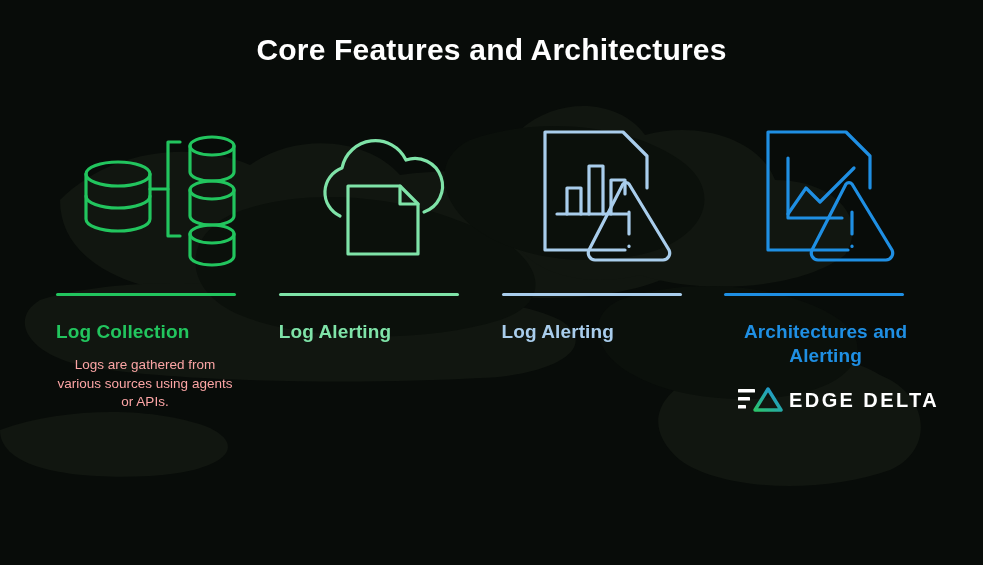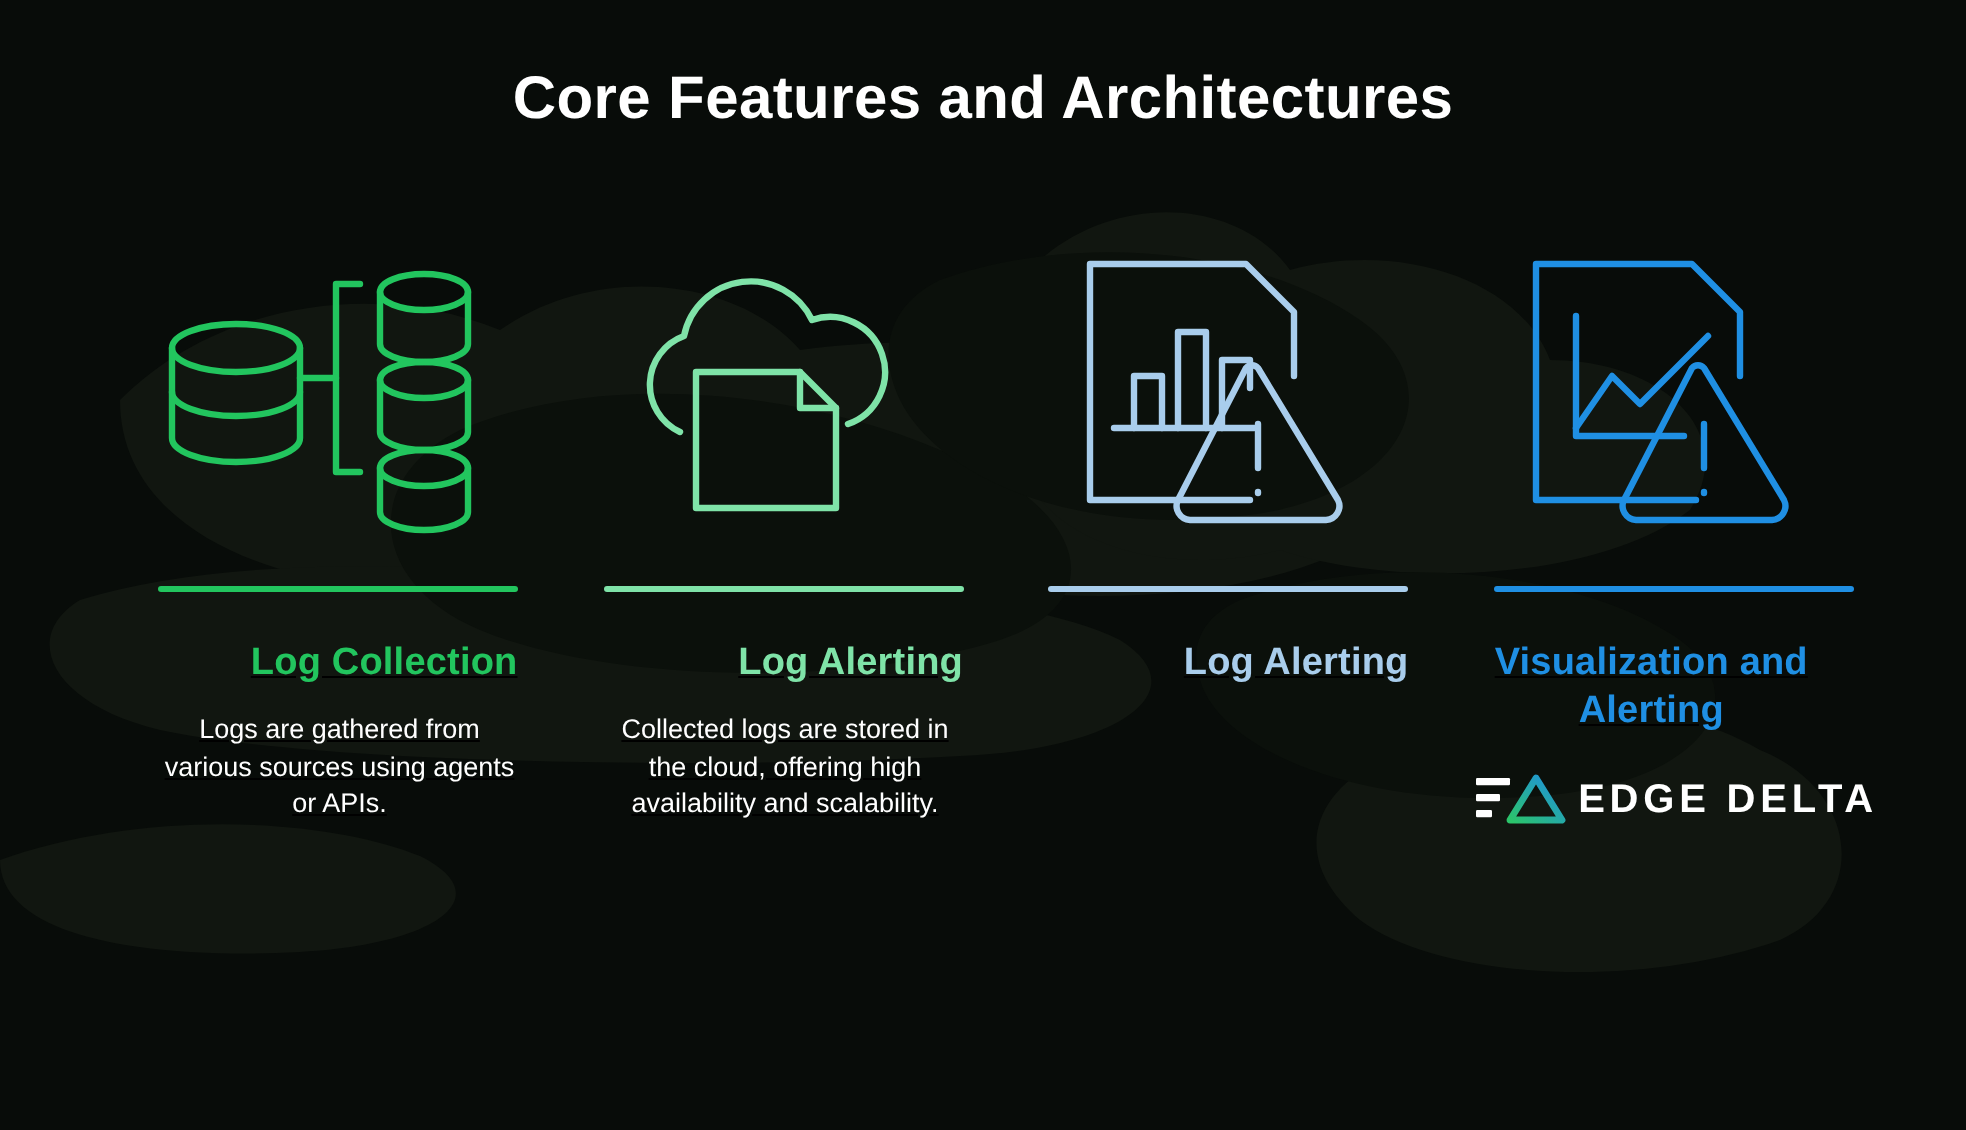--- a/index.html
+++ b/index.html
@@ -51,23 +51,22 @@
   #columns {
     display: flex;
     margin-top: 52px;
     padding: 0 46px;
   }
 
   .column {
     flex: 1 1 0;
     display: flex;
     flex-direction: column;
-    align-items: flex-end;
+    align-items: flex-start;
     padding: 0 10px;
-    text-decoration: underline;
   }
 
   .icon-box {
     height: 150px;
     width: 100%;
     display: flex;
     align-items: center;
     justify-content: center;
   }
 
@@ -86,21 +85,21 @@
     text-align: center;
     line-height: 24px;
     margin-top: 24px;
     letter-spacing: 0.1px;
   }
 
   .col-body {
     font-size: 13.5px;
     line-height: 18.5px;
     text-align: center;
-    color: #ffffff;
+    color: #fca5a5;
     margin-top: 12px;
     max-width: 178px;
   }
 
   
   #logo {
     position: absolute;
     right: 44px;
     bottom: 18px;
     display: flex;
@@ -188,21 +187,20 @@
             <path d="M40,92 A26,26 0 0 1 42,44 A34,34 0 0 1 106,36
                      A26,26 0 0 1 124,88"></path>
 
             <path d="M48,62 L100,62 L118,80 L118,130 L48,130 Z"></path>
             <path d="M100,62 L100,80 L118,80"></path>
           </g>
         </svg>
       </div>
       <div class="divider" style="background:#7fe3a8"></div>
       <div class="col-heading" style="color:#7fe3a8">Log Alerting</div>
-      <div class="col-body">Collected logs are stored in the cloud, offering high availability and scalability.</div>
     </div>
 
     <div class="column">
       <div class="icon-box">
         <svg width="160" height="145" viewBox="0 0 160 145">
           <g fill="none" stroke="#a9cdec" stroke-width="3.2" stroke-linecap="round" stroke-linejoin="round">
 
             <path d="M102,128 L22,128 L22,10 L100,10 L124,34 L124,66"></path>
 
             <path d="M34,92 L104,92"></path>
@@ -233,21 +231,21 @@
             <path d="M42,92 L60,66 L74,80 L92,62 L108,46"></path>
 
             <path d="M106,62 L146,128 A7,7 0 0 1 140,138 L72,138
                      A7,7 0 0 1 66,128 L100,62 A4,4 0 0 1 106,62 Z"></path>
             <path d="M106,90 L106,112"></path>
             <path d="M106,124 L106,124.5"></path>
           </g>
         </svg>
       </div>
       <div class="divider" style="background:#1f8fe3"></div>
-      <div class="col-heading" style="color:#1f8fe3">Visualization and Alerting</div>
+      <div class="col-heading" style="color:#1f8fe3">Architectures and Alerting</div>
     </div>
 
   </div>
 
   <div id="logo">
     <svg id="logo-mark" width="46" height="26" viewBox="0 0 46 26">
       <defs>
         <linearGradient id="edGrad" x1="0" y1="1" x2="1" y2="0">
           <stop offset="0%" stop-color="#2bc46a"></stop>
           <stop offset="100%" stop-color="#1f8fe3"></stop>

